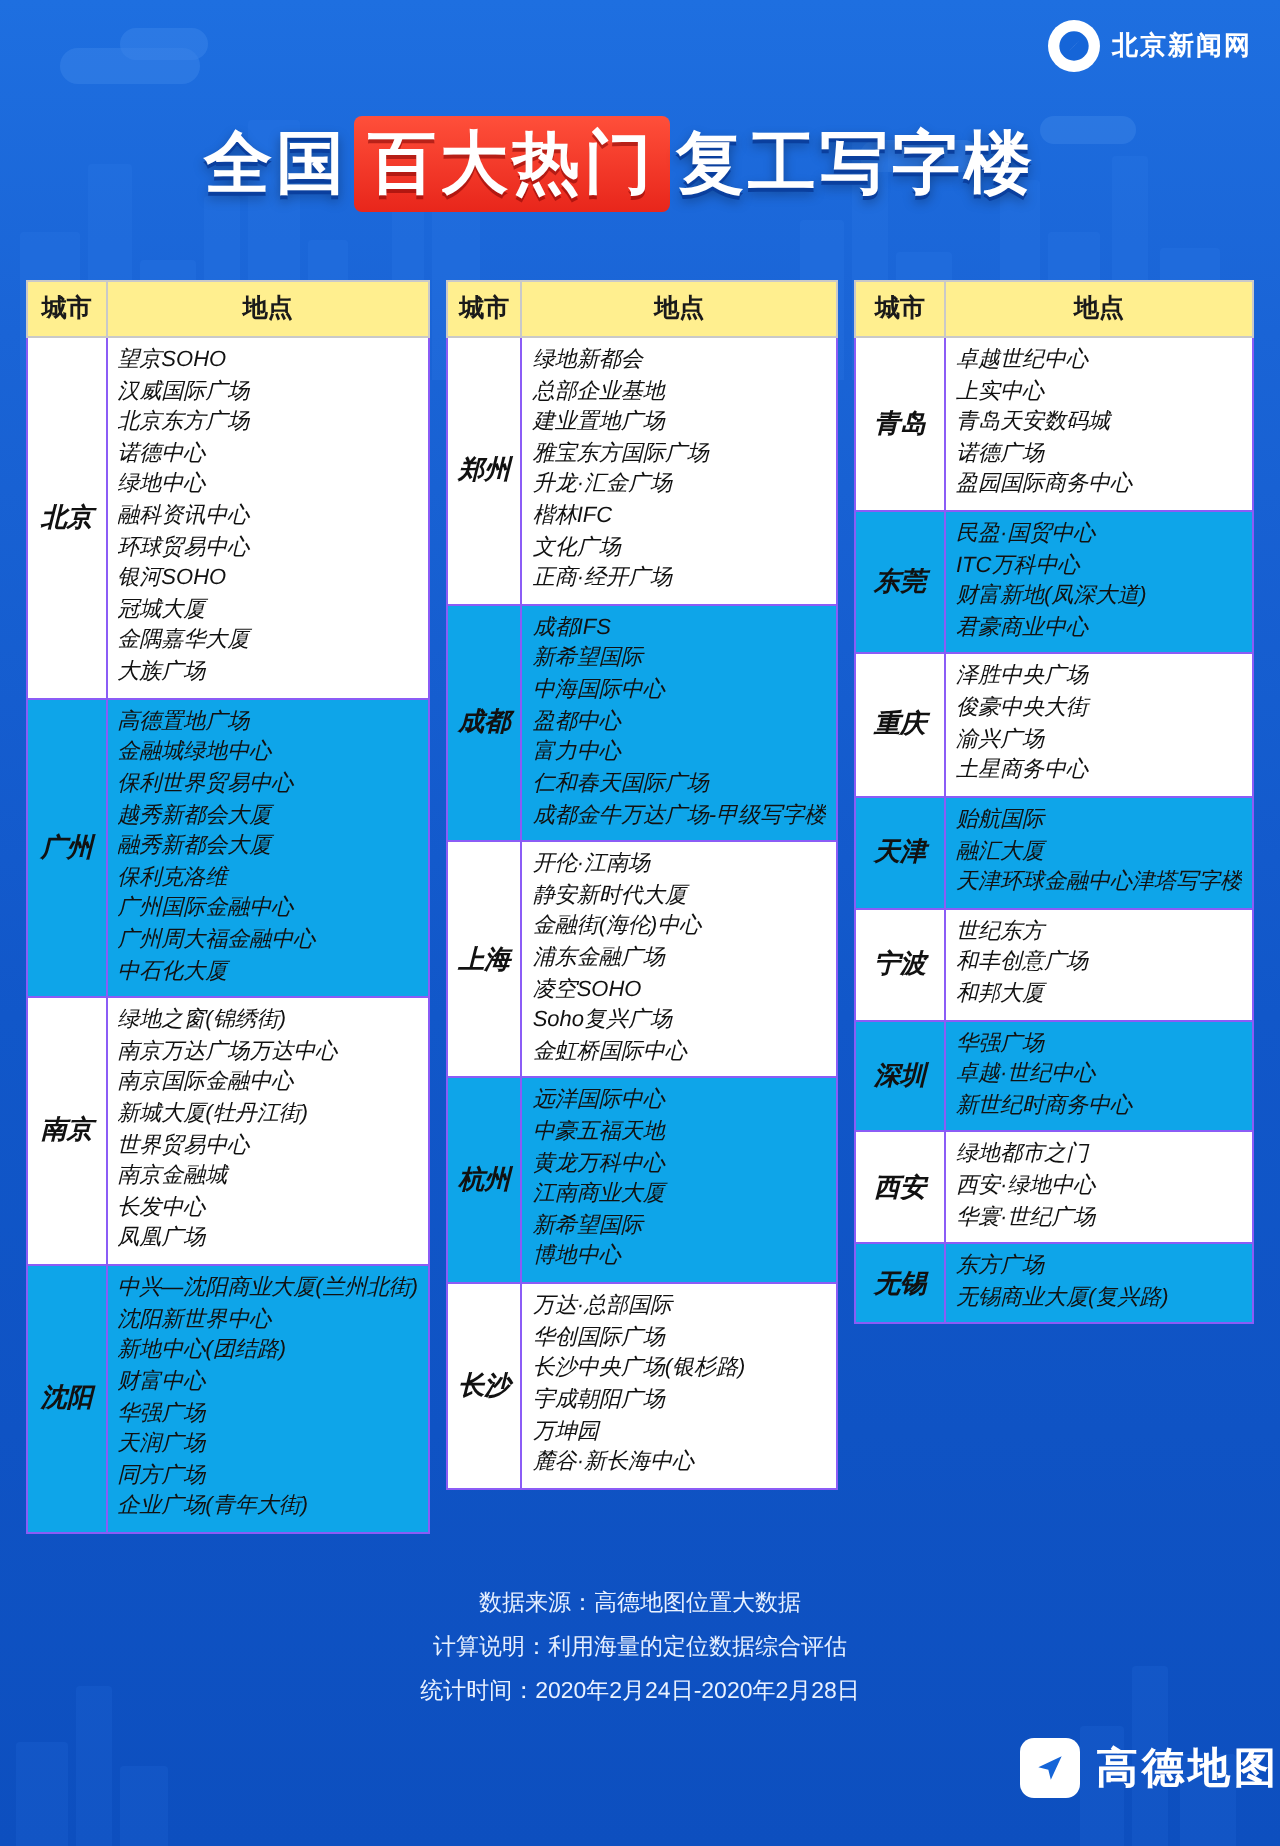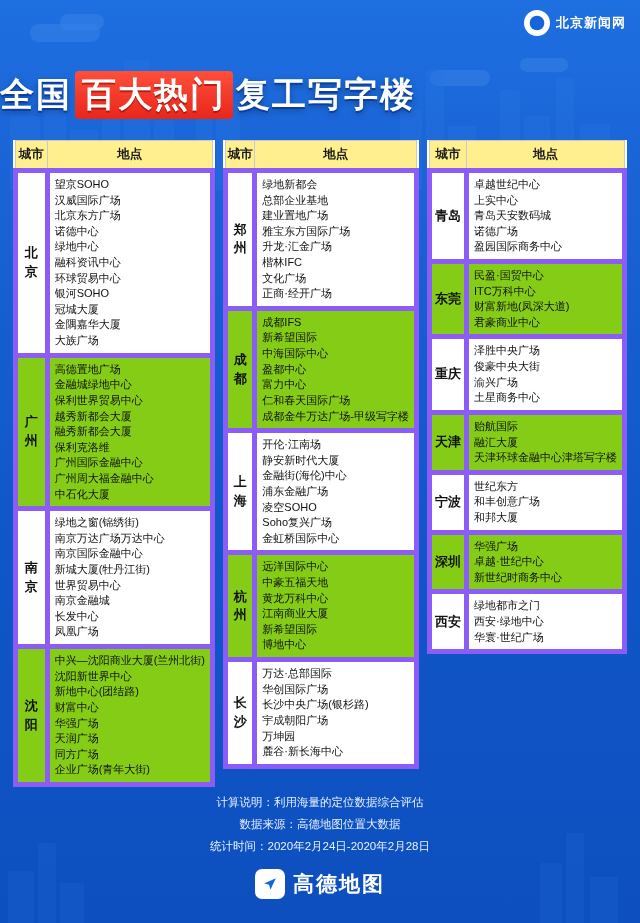--- a/index.html
+++ b/index.html
@@ -33,21 +33,21 @@
   }
   .brand .b-icon{
     width:26px;height:26px;border-radius:50%;
     background:#ffffff;display:flex;align-items:center;justify-content:center;
   }
   .brand .b-icon svg{width:16px;height:16px;}
   .brand .b-text{color:#ffffff;font-size:13px;font-weight:bold;letter-spacing:1px;}
 
   
   .title-wrap{
-    position:absolute;left:0;top:71px;width:620px;z-index:5;
+    position:absolute;left:0;top:58px;width:620px;text-align:center;z-index:5;
   }
   .title{
     display:inline-block;font-size:34px;font-weight:bold;color:#ffffff;
     letter-spacing:2px;
     text-shadow:0 2px 0 #0a3f9e, 0 3px 6px rgba(0,0,0,.35);
   }
   .title .hot{
     display:inline-block;
     background:linear-gradient(180deg,#ff4f3a 0%,#e8261b 100%);
     color:#ffffff;
@@ -69,44 +69,45 @@
   thead th{
     background:#ffef8f;
     color:#1a1a1a;
     font-size:12.5px;font-weight:bold;
     border:1px solid #c9c9c9;
     padding:5px 0;
     text-align:center;
   }
   th.city-h{width:52px;}
   tbody td{
-    border:5px solid #8b5cf6;
+    border:1px solid #8b5cf6;
     font-size:11px;
     color:#111;
     vertical-align:middle;
     background:#ffffff;
     line-height:1.42;
+    font-style:italic;
   }
   td.city{
     width:52px;text-align:center;font-size:13px;font-weight:bold;color:#111;
     padding:3px 1px;
   }
   td.place{padding:4px 5px;}
   td.place div{white-space:nowrap;overflow:hidden;text-overflow:ellipsis;}
-  tr.alt td{background:#84cc16;}
+  tr.alt td{background:#0ea5e9;}
 
   
   .notes{
     position:absolute;left:0;top:792px;width:640px;text-align:center;z-index:5;
     color:#e8f1ff;font-size:11.5px;line-height:1.9;
   }
   
   .foot-logo{
     position:absolute;left:0;bottom:24px;width:640px;
-    display:flex;align-items:center;justify-content:center;gap:8px;z-index:5;
+    display:flex;align-items:center;justify-content:flex-end;gap:8px;z-index:5;
   }
   .foot-logo .fl-icon{
     width:30px;height:30px;border-radius:7px;background:#ffffff;
     display:flex;align-items:center;justify-content:center;
   }
   .foot-logo .fl-icon svg{width:20px;height:20px;}
   .foot-logo .fl-text{color:#ffffff;font-size:21px;font-weight:bold;letter-spacing:2px;}
 </style>
 </head>
 <body>
@@ -361,28 +362,35 @@
             </td>
           </tr>
           <tr>
             <td class="city">西安</td>
             <td class="place">
               <div>绿地都市之门</div>
               <div>西安·绿地中心</div>
               <div>华寰·世纪广场</div>
             </td>
           </tr>
+          <tr class="alt">
+            <td class="city">无锡</td>
+            <td class="place">
+              <div>东方广场</div>
+              <div>无锡商业大厦(复兴路)</div>
+            </td>
+          </tr>
         </tbody>
     </table>
   </div>
 </div>
 
 <div class="notes">
+  <div>数据来源：高德地图位置大数据</div>
   <div>计算说明：利用海量的定位数据综合评估</div>
-  <div>数据来源：高德地图位置大数据</div>
   <div>统计时间：2020年2月24日-2020年2月28日</div>
 </div>
 
 <div class="foot-logo">
   <span class="fl-icon">
     <svg viewBox="0 0 24 24">
         <path d="M19 5 L5 11.5 L11 13 L12.5 19 Z" fill="#1565d8"></path>
       </svg>
   </span>
   <span class="fl-text">高德地图</span>

